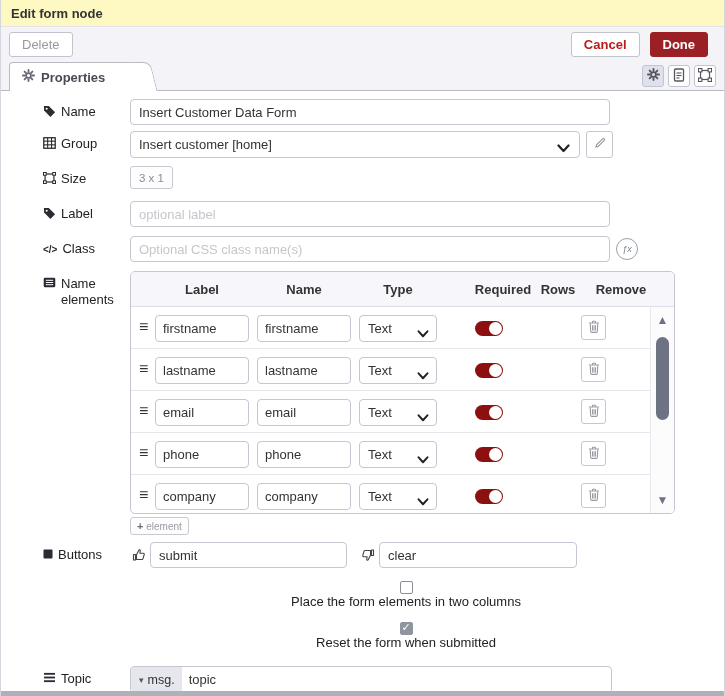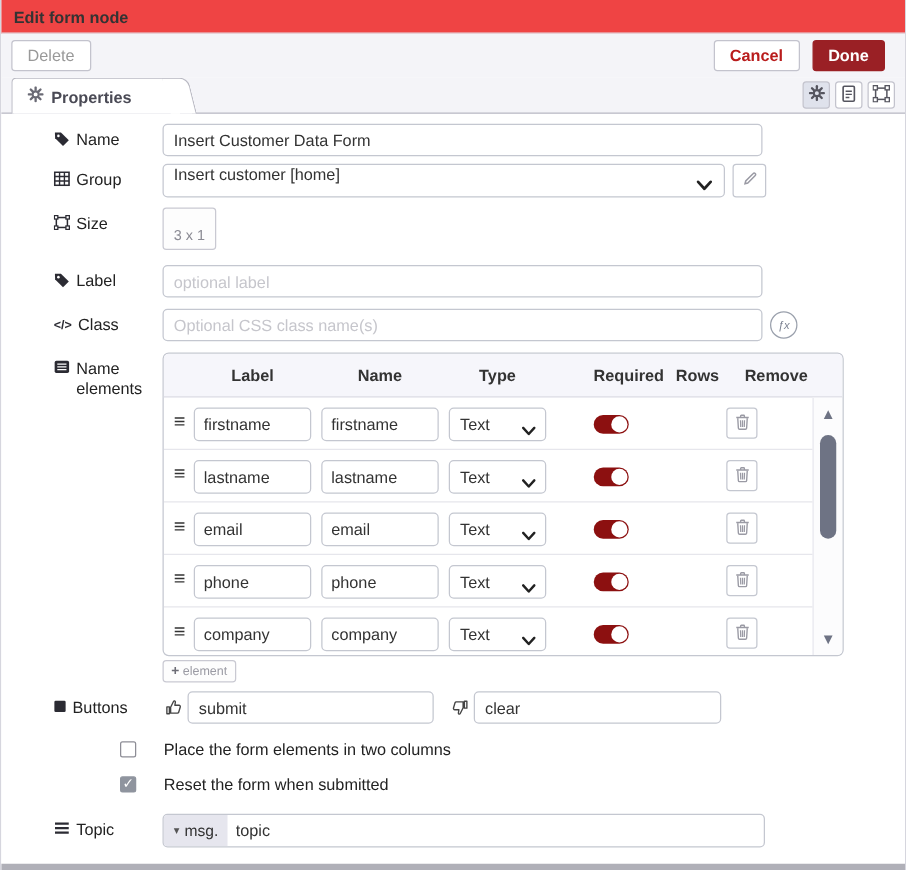--- a/index.html
+++ b/index.html
@@ -1,21 +1,21 @@
 <!DOCTYPE html>
 <html><head>
 <meta charset="utf-8">
 <style>
   * { margin:0; padding:0; box-sizing:border-box; }
   html,body { width:725px; height:696px; }
   body { font-family:"Liberation Sans","DejaVu Sans",sans-serif; font-size:13px; color:#333; background:#fff; }
   .dialog { width:725px; height:696px; display:flex; flex-direction:column; border-left:1px solid #d6d6de; border-right:1px solid #d6d6de; background:#fff; overflow:hidden; }
 
   
-  .hdr { height:27px; line-height:27px; background:#ef4444; border-bottom:1px solid #e2e2ea; padding-left:10px; font-weight:bold; font-size:13px; color:#333; flex:0 0 auto; }
+  .hdr { height:27px; line-height:27px; background:#fef9c3; border-bottom:1px solid #e2e2ea; padding-left:10px; font-weight:bold; font-size:13px; color:#333; flex:0 0 auto; }
 
   
   .btnbar { height:35px; background:#f4f4f8; display:flex; align-items:center; padding:0 16px 0 8px; flex:0 0 auto; }
   .btn { height:25px; padding:0 12px; background:#fff; border:1px solid #c3c3cd; border-radius:3px; font-size:13px; font-family:inherit; cursor:pointer; }
   .btn-delete { color:#999; }
   .btn-cancel { color:#b91c1c; margin-left:auto;font-weight:bold; }
   .btn-done  { background:#9a2025; border-color:#9a2025; color:#fff; font-weight:600; margin-left:10px; }
 
   
   .tabrow { height:29px; background:#f4f4f8; border-bottom:1px solid #b9b9c3; position:relative; flex:0 0 auto; }
@@ -28,24 +28,24 @@
 
   
   .body { flex:1 1 auto; background:#fff; padding:8px 8px 0 8px; overflow:hidden; }
   .frow { display:flex; align-items:flex-start;margin-left:34px; }
   .flabel { flex:0 0 87px; padding-top:5px; display:flex; align-items:flex-start; gap:5px; color:#222; font-size:13px; line-height:16px; }
   .flabel svg, .flabel .ticon { flex:0 0 auto; margin-top:1px; }
   input.tin { height:26px; border:1px solid #c4c7d0; border-radius:4px; padding:0 8px; font-size:13px; font-family:inherit; color:#333; background:#fff; }
   input.tin::placeholder { color:#c6c6cc; }
 
   .w-full { width:480px; }
-  .sel { position:relative; width:450px; height:27px; border:1px solid #c4c7d0; border-radius:4px; background:#fff; display:flex; align-items:flex-start; padding:0 28px 0 8px; cursor:pointer; }
+  .sel { position:relative; width:450px; height:27px; border:1px solid #c4c7d0; border-radius:4px; background:#fff; display:flex; align-items:center; padding:0 28px 0 8px; cursor:pointer; }
   .sel .chev { position:absolute; right:9px; top:9px; }
   .sq-btn { width:27px; height:27px; margin-left:6px; border:1px solid #c4c7d0; border-radius:3px; background:#fff; display:flex; align-items:center; justify-content:center; cursor:pointer; padding:0; }
-  .size-btn { height:23px; padding:16px 8px; border:1px solid #c9c9d2; border-radius:3px; background:#fdfdfd; color:#8b8b94; font-size:11.5px; cursor:pointer; }
+  .size-btn { height:23px; padding:4px 8px; border:1px solid #c9c9d2; border-radius:3px; background:#fdfdfd; color:#8b8b94; font-size:11.5px; cursor:pointer; }
   .fx-circle { width:22px; height:22px; margin-left:6px; margin-top:2px; border:1px solid #9aa0ac; border-radius:50%; background:#fff; color:#7b8191; font-size:9px; font-style:italic; display:flex; align-items:center; justify-content:center; cursor:pointer; }
 
   
   .el-table { width:545px; border:1px solid #c4c7d0; border-radius:5px; background:#fff; overflow:hidden; }
   .el-head { position:relative; height:35px; background:#f6f6fb; border-bottom:1px solid #ddddE5; font-weight:600; color:#333; }
   .el-head span { position:absolute; top:10px; text-align:center; font-size:13px; }
   .el-body { position:relative; height:206px; overflow:hidden; }
   .el-row { position:relative; height:42px; border-bottom:1px solid #e6e6ec; }
   .el-row .drag { position:absolute; left:8px; top:11px; font-size:16px; font-weight:bold; color:#333; cursor:grab; }
   .el-row input { position:absolute; top:8px; height:27px; border:1px solid #c4c7d0; border-radius:4px; padding:0 7px; font-size:13px; font-family:inherit; color:#333; }
@@ -63,21 +63,21 @@
 
   .add-el-btn { margin:3px 0 0 0; height:18px; padding:0 6px; border:1px solid #c9c9d2; border-radius:3px; background:#fdfdfd; color:#9b9ba4; font-size:10px; cursor:pointer; }
   .add-el-btn b { color:#6d6d76; font-size:11px; }
 
   
   .thumb-icon { margin:6px 4px 0 2px; }
   .in-submit { width:197px; }
   .in-clear { width:198px; }
 
   
-  .opt-row { display:flex; align-items:center; gap:22px; margin-left:87px; cursor:pointer; }
+  .opt-row { display:flex; align-items:center; gap:0; margin-left:87px; cursor:pointer;flex-direction:column; }
   .cb { width:13px; height:13px; border:1px solid #8d8d96; border-radius:2px; background:#fff; position:relative; flex:0 0 auto; }
   .cb.checked { background:#8f949e; border-color:#8f949e; }
   .cb.checked::after { content:"✓"; position:absolute; left:1px; top:-2px; color:#fff; font-size:11px; font-weight:bold; }
   .opt-label { color:#222; }
 
   
   .typed-input { display:flex; align-items:center; width:482px; height:27px; border:1px solid #c4c7d0; border-radius:4px; overflow:hidden; background:#fff; }
   .ti-prefix { display:flex; align-items:center; gap:4px; height:100%; padding:0 7px 0 8px; background:#e6e6ee; color:#333; font-size:12.5px; cursor:pointer; }
   .ti-prefix .caret { font-size:9px; color:#555; }
   .ti-value { padding-left:7px; color:#333; }

